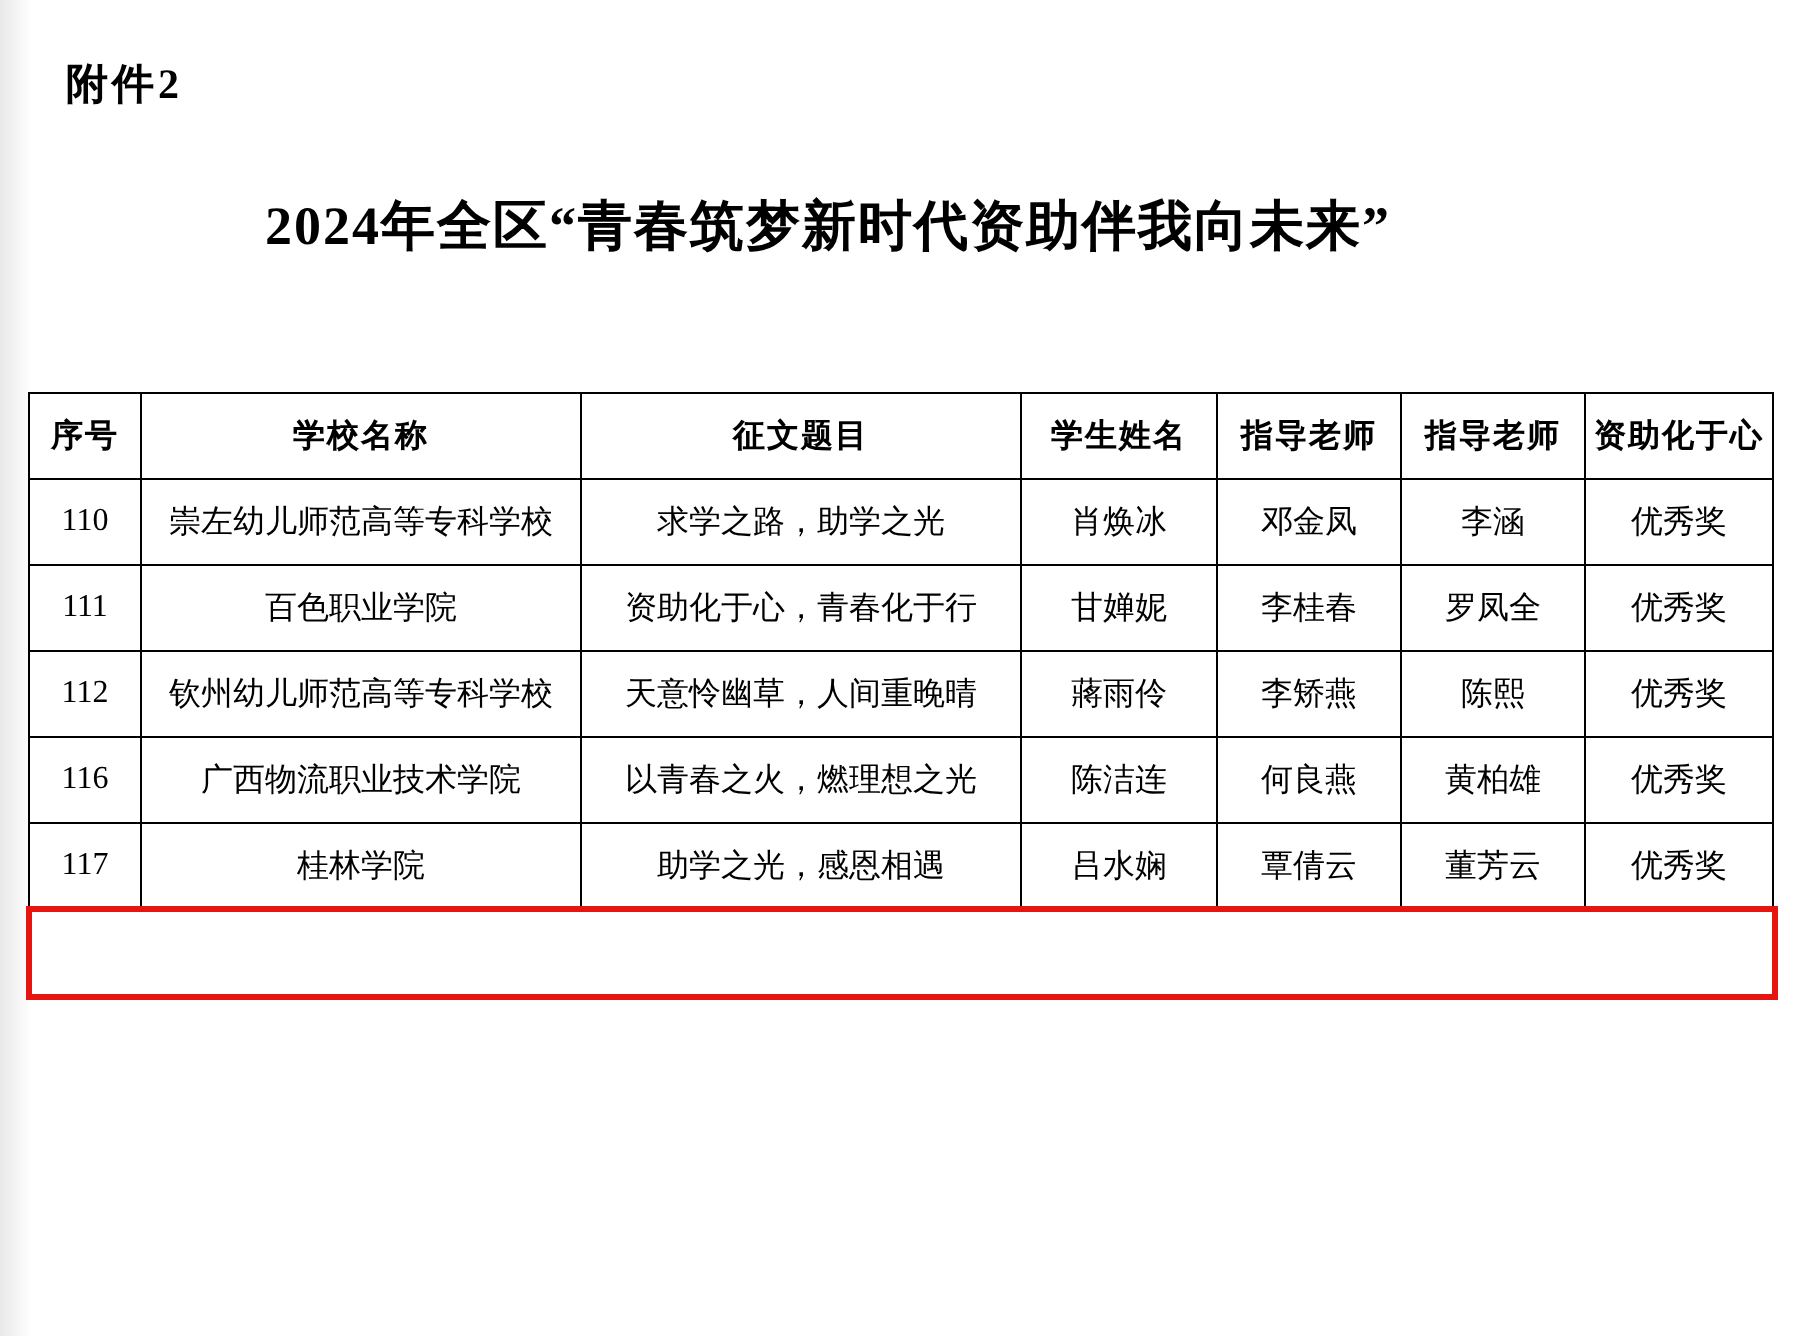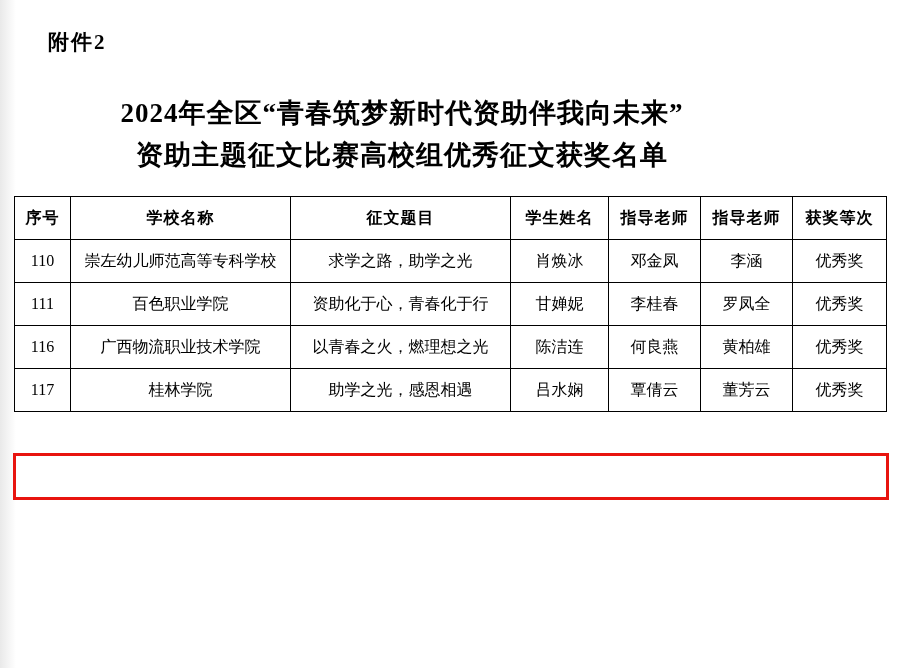--- a/index.html
+++ b/index.html
@@ -17,30 +17,30 @@
   }
   .page {
     position: relative;
     width: 900px;
     height: 668px;
     box-sizing: border-box;
     padding: 0;
   }
   .attachment-label {
     position: absolute;
-    left: 48px;
+    left: 33px;
     top: 28px;
     font-size: 21px;
     font-weight: bold;
     letter-spacing: 2px;
     font-family: "Liberation Serif", serif;
   }
   .title-block {
     position: absolute;
-    left: 0;
+    left: 12px;
     top: 92px;
     width: 804px;
     text-align: center;
   }
   .title-line {
     font-size: 27px;
     font-weight: bold;
     line-height: 42px;
     letter-spacing: 1px;
     font-family: "Liberation Serif", serif;
@@ -112,21 +112,20 @@
 <body>
 
 <div class="page">
 
   <div class="shadow-left"></div>
 
   <div class="attachment-label">附件2</div>
 
   <div class="title-block">
     <div class="title-line">2024年全区“青春筑梦新时代资助伴我向未来”</div>
-    <div class="title-line">资助主题征文比赛高校组优秀征文获奖名单</div>
   </div>
 
   <div class="table-wrap">
     <table class="award-table">
       <colgroup>
         <col class="c-no">
         <col class="c-school">
         <col class="c-title">
         <col class="c-student">
         <col class="c-adv1">
@@ -134,40 +133,49 @@
         <col class="c-award">
       </colgroup>
       <thead>
         <tr>
           <th>序号</th>
           <th>学校名称</th>
           <th>征文题目</th>
           <th>学生姓名</th>
           <th>指导老师</th>
           <th>指导老师</th>
-          <th>获奖等次</th>
+          <th>资助化于心</th>
         </tr>
       </thead>
       <tbody id="table-body">
           <tr>
             <td class="cell-no">110</td>
             <td class="cell-school">崇左幼儿师范高等专科学校</td>
             <td class="cell-title">求学之路，助学之光</td>
             <td class="cell-student">肖焕冰</td>
             <td class="cell-adv1">邓金凤</td>
             <td class="cell-adv2">李涵</td>
             <td class="cell-award">优秀奖</td>
           </tr>
           <tr>
             <td class="cell-no">111</td>
             <td class="cell-school">百色职业学院</td>
             <td class="cell-title">资助化于心，青春化于行</td>
             <td class="cell-student">甘婵妮</td>
             <td class="cell-adv1">李桂春</td>
             <td class="cell-adv2">罗凤全</td>
+            <td class="cell-award">优秀奖</td>
+          </tr>
+          <tr>
+            <td class="cell-no">112</td>
+            <td class="cell-school">钦州幼儿师范高等专科学校</td>
+            <td class="cell-title">天意怜幽草，人间重晚晴</td>
+            <td class="cell-student">蔣雨伶</td>
+            <td class="cell-adv1">李矫燕</td>
+            <td class="cell-adv2">陈熙</td>
             <td class="cell-award">优秀奖</td>
           </tr>
           <tr>
             <td class="cell-no">116</td>
             <td class="cell-school">广西物流职业技术学院</td>
             <td class="cell-title">以青春之火，燃理想之光</td>
             <td class="cell-student">陈洁连</td>
             <td class="cell-adv1">何良燕</td>
             <td class="cell-adv2">黄柏雄</td>
             <td class="cell-award">优秀奖</td>

